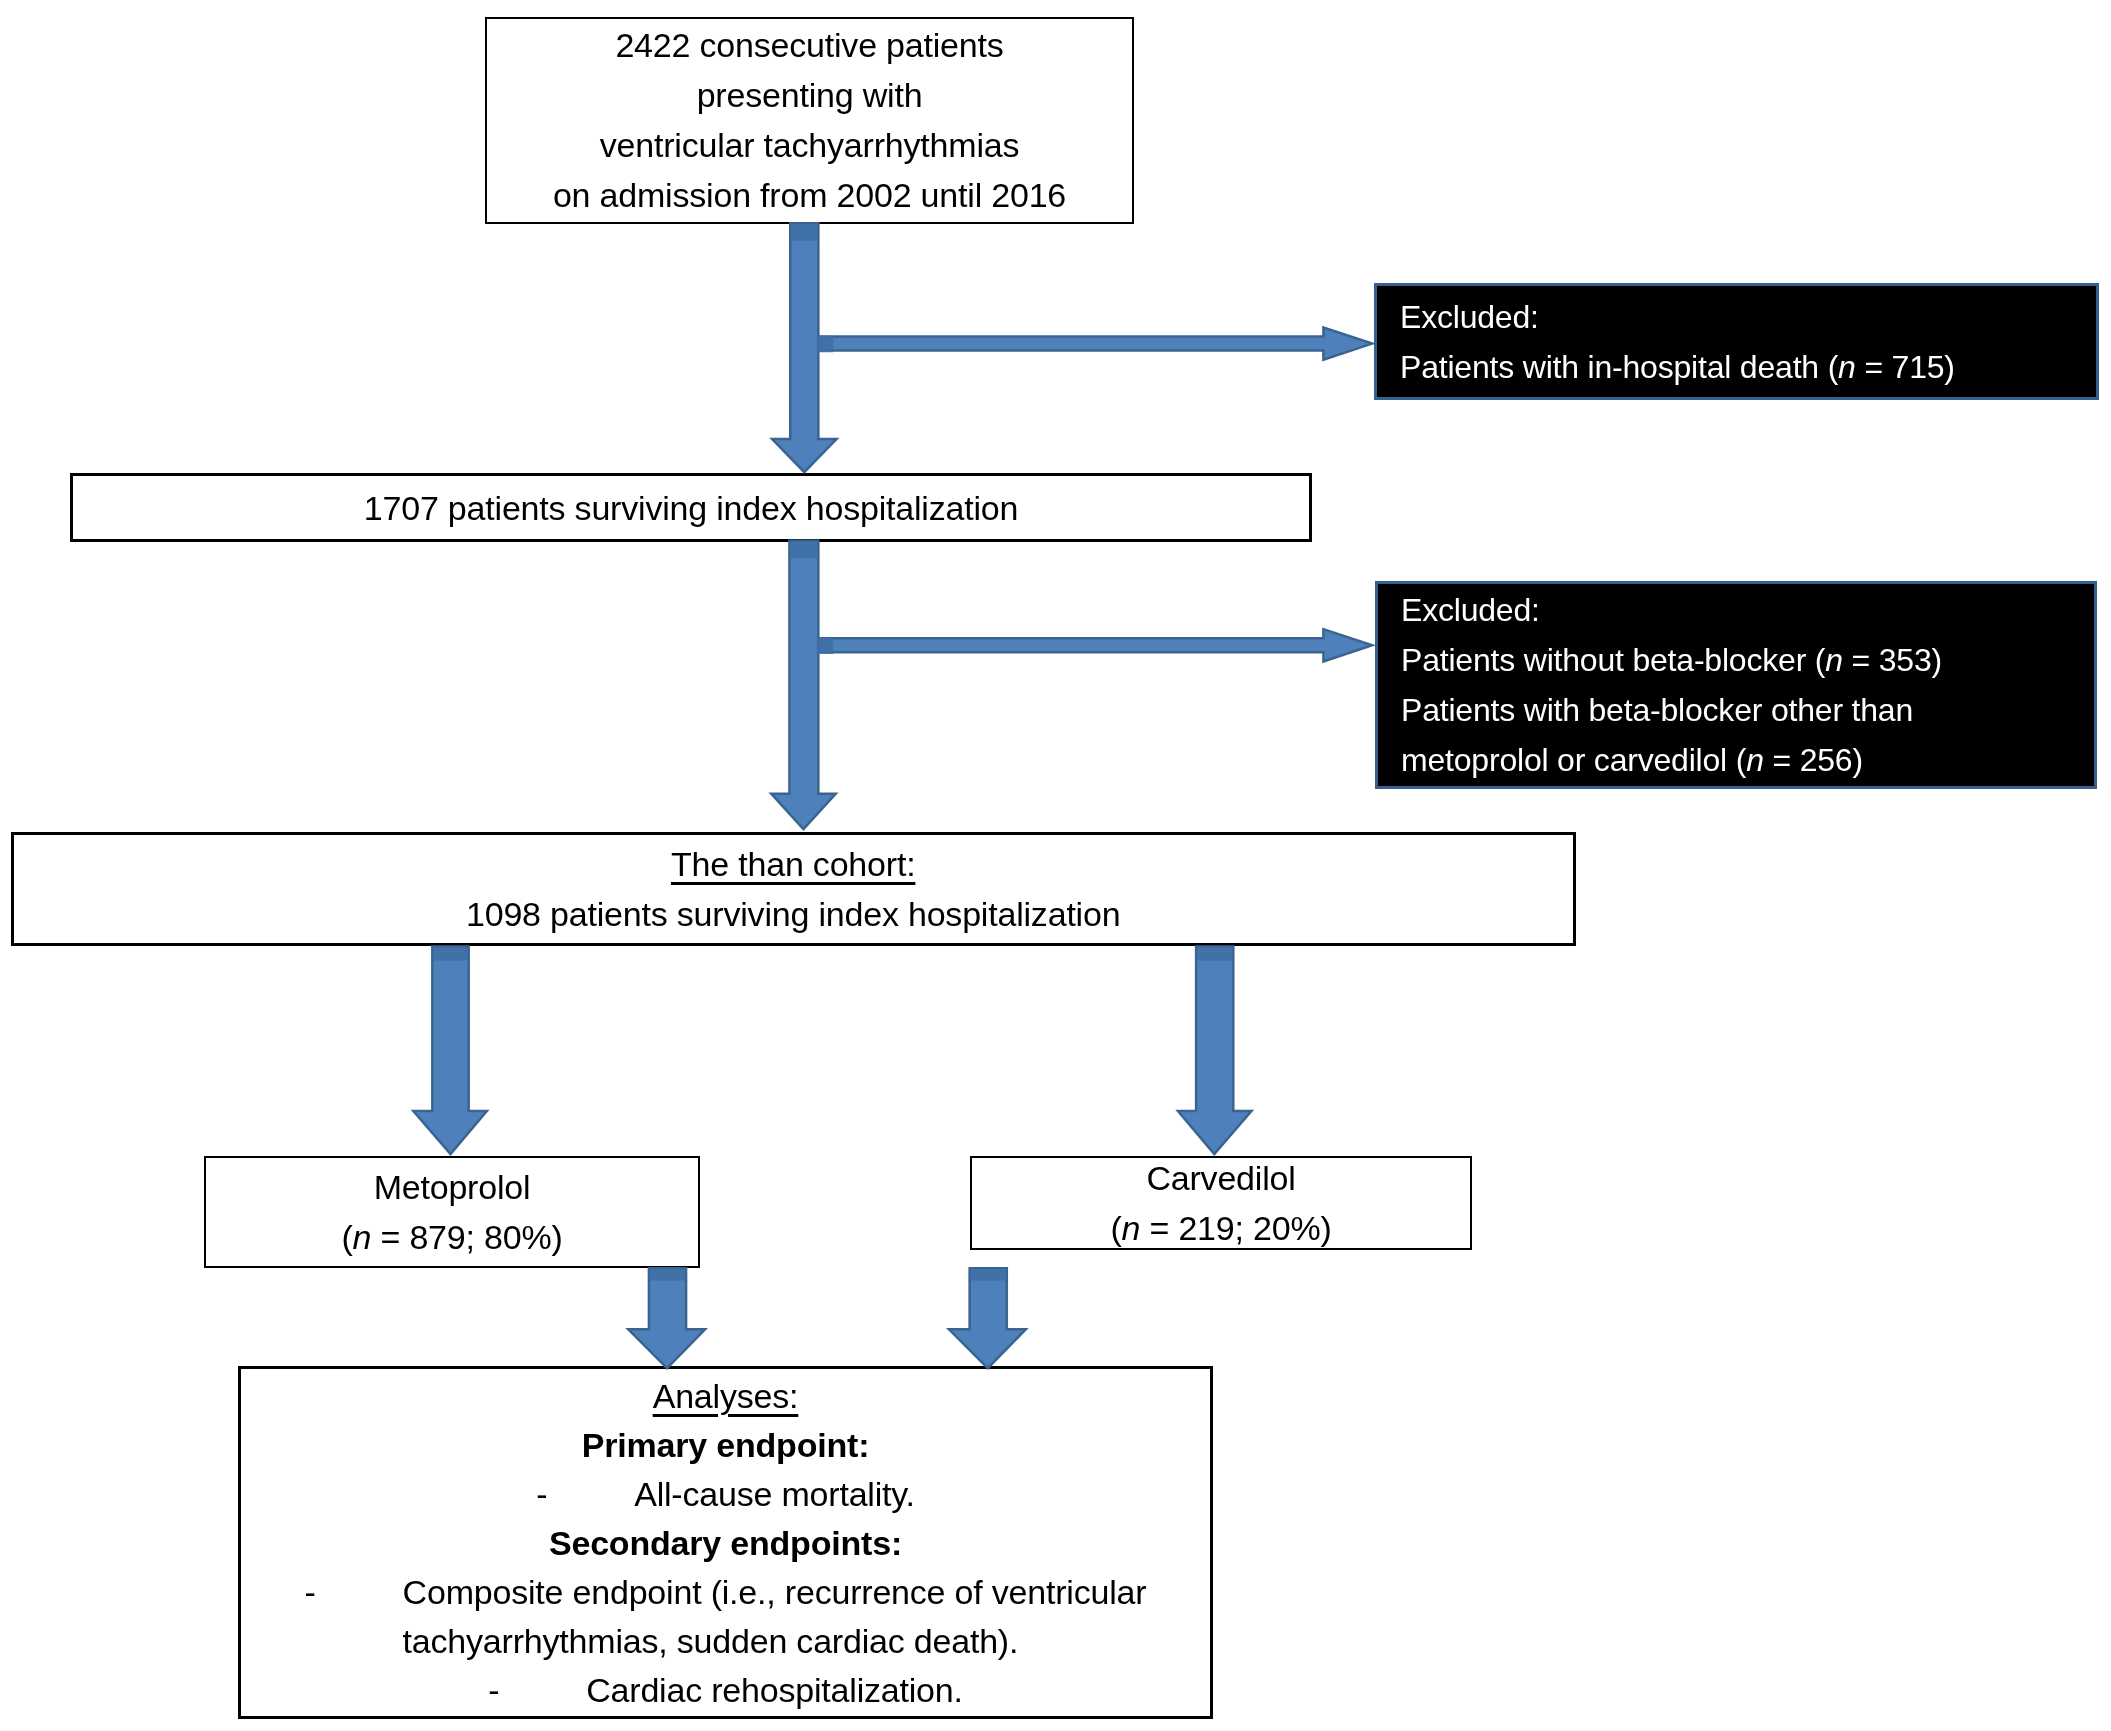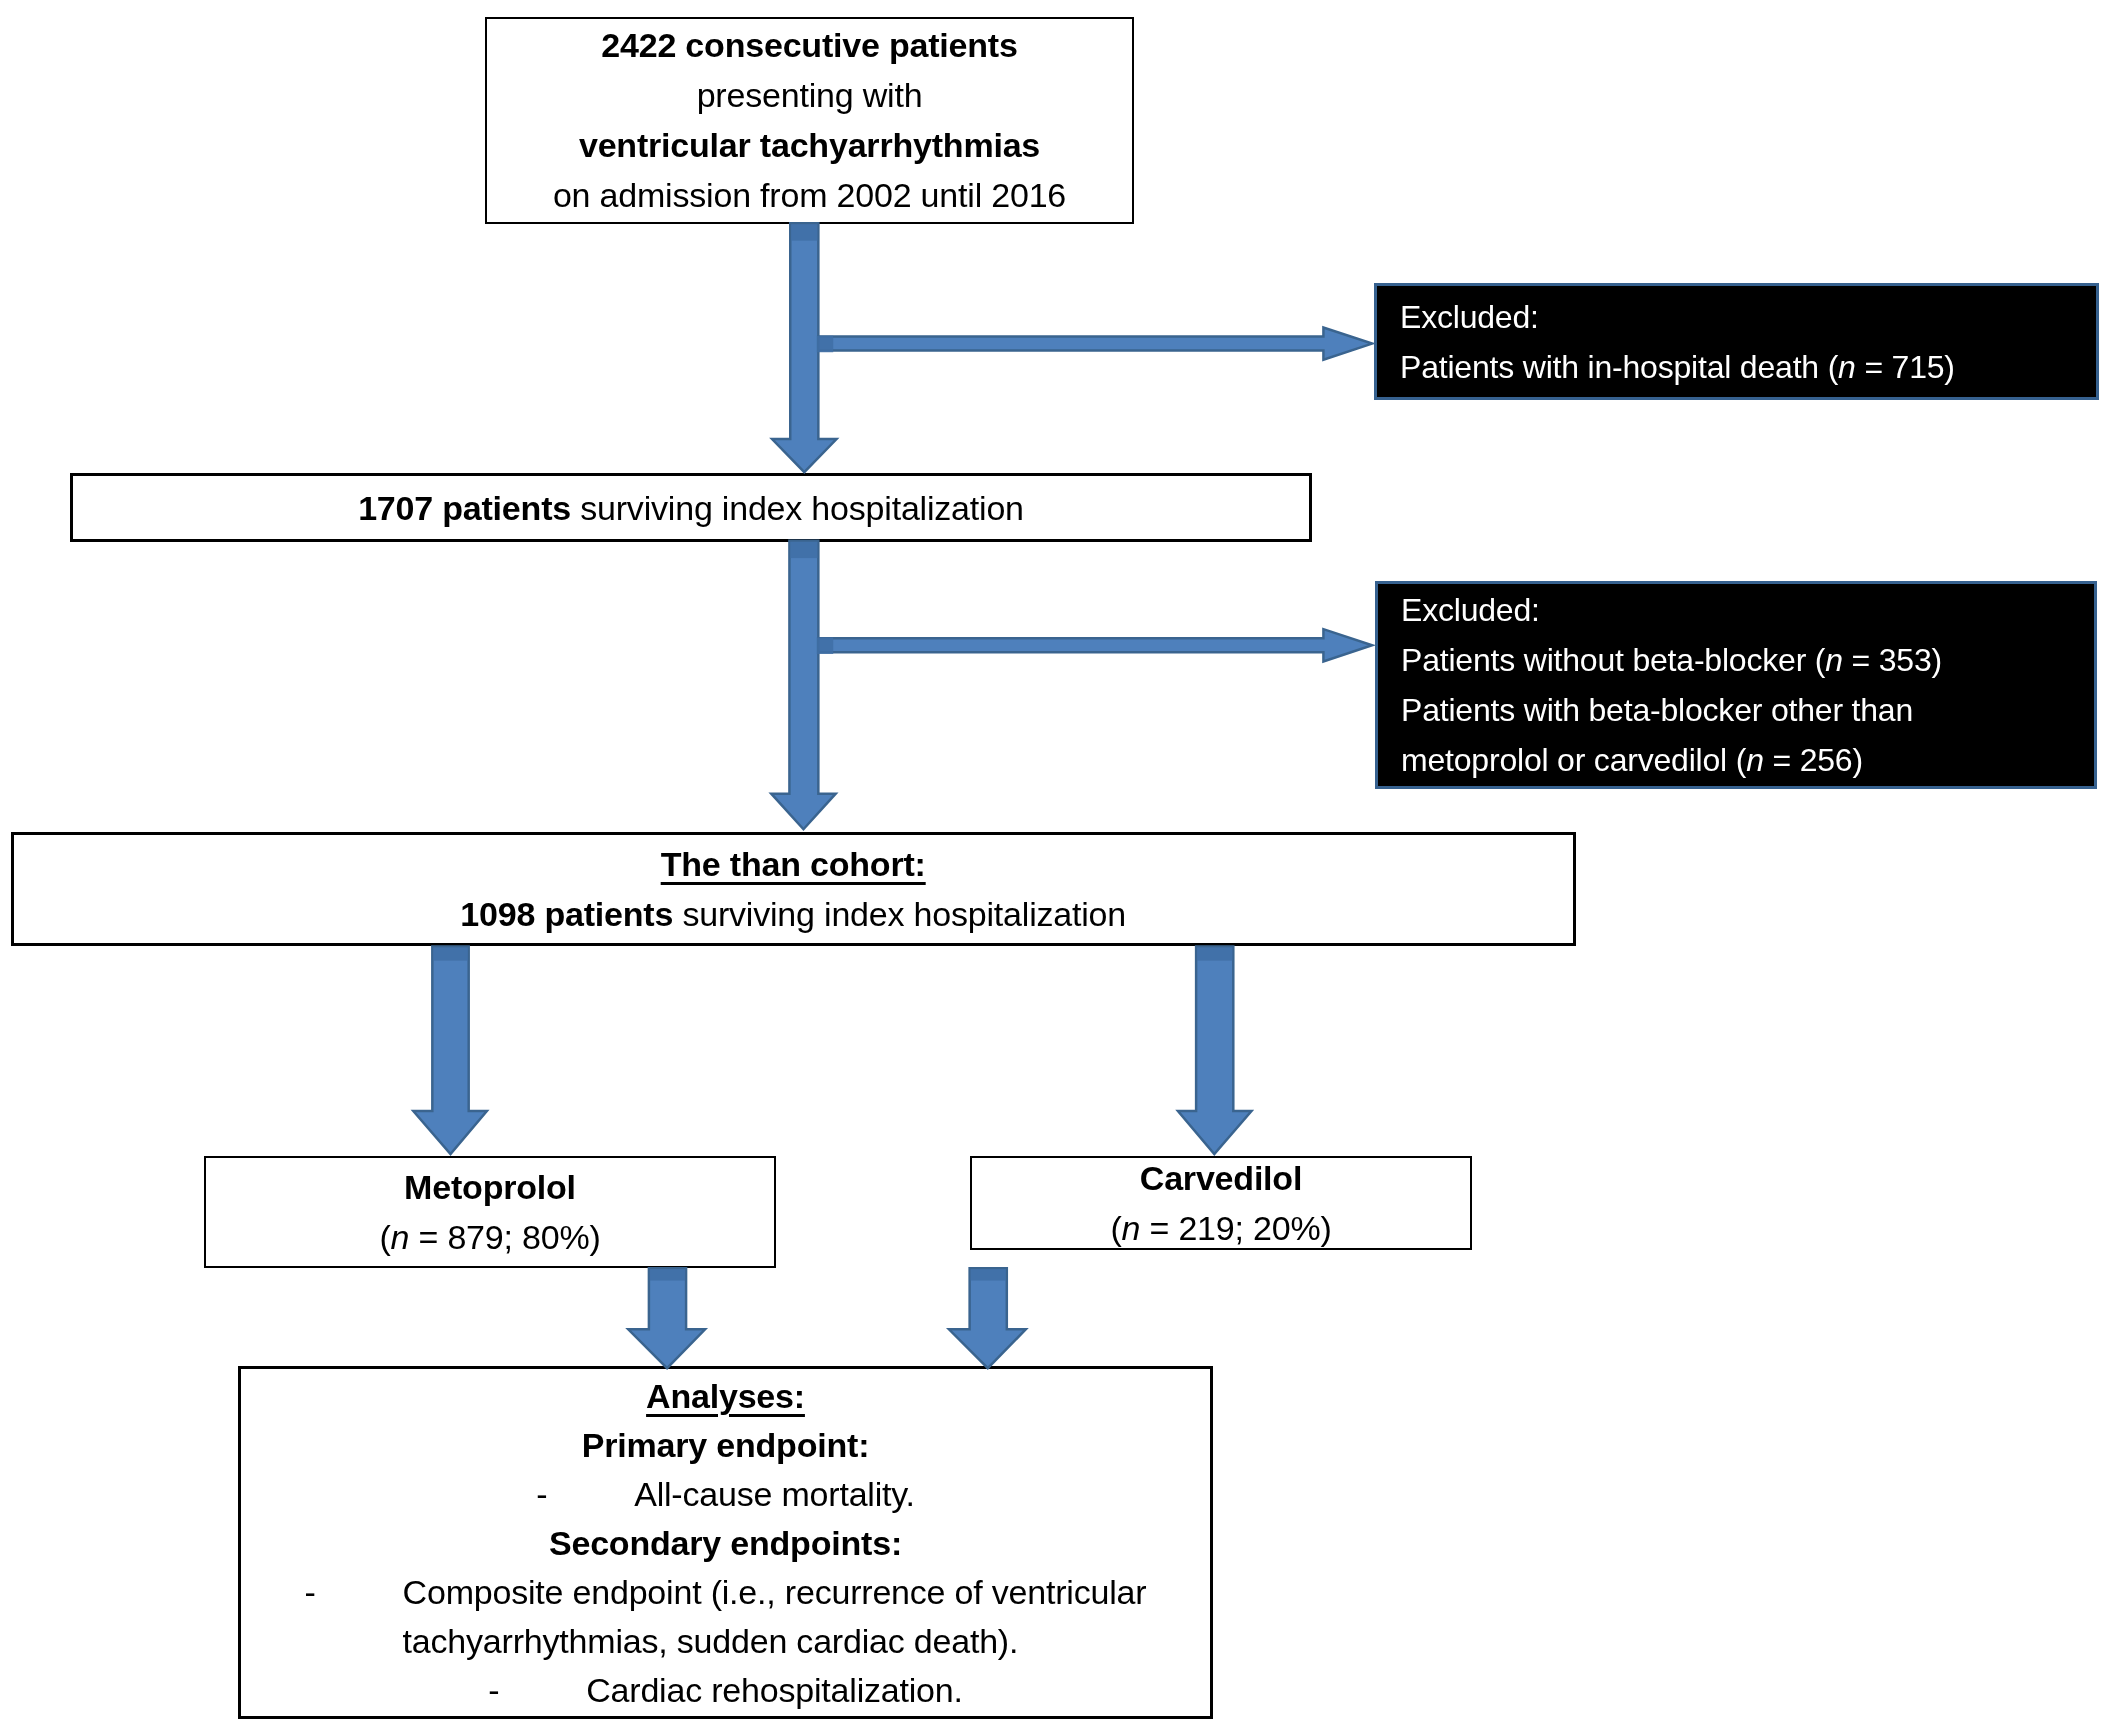--- a/index.html
+++ b/index.html
@@ -6,34 +6,34 @@
   .stage{
     position:relative;width:2112px;height:1732px;background:#ffffff;
     font-family:"Liberation Sans",sans-serif;color:#000;overflow:hidden;
   }
   .box{
     position:absolute;box-sizing:border-box;background:#fff;border:2.5px solid #000;
     display:flex;flex-direction:column;justify-content:center;align-items:center;
     text-align:center;font-size:34px;line-height:50px;letter-spacing:-0.2px;
   }
   .box .ln{white-space:nowrap;}
-  .b{font-weight:bold;}
+  .b{font-weight:normal;}
   .u{text-decoration:underline;text-decoration-thickness:2.5px;text-underline-offset:5.8px;}
   .wide{border-width:3.3px;}
   .blue{
     background:#000000;border:3.3px solid #36618f;color:#ffffff;
     align-items:flex-start;text-align:left;font-size:32px;line-height:50px;
     padding-left:23px;
   }
   #top-box{left:485px;top:16.5px;width:649px;height:207px;}
   #excluded-box-1{left:1374px;top:283px;width:725px;height:117px;}
   #survivors-box{left:70px;top:473px;width:1242px;height:69px;border-width:3.3px;}
   #excluded-box-2{left:1375px;top:581px;width:722px;height:208px;}
   #cohort-box{left:10.7px;top:832px;width:1565px;height:114px;border-width:3.3px;}
-  #metoprolol-box{left:204px;top:1156px;width:572px;height:112px;align-items:center;}
+  #metoprolol-box{left:204px;top:1156px;width:496px;height:112px;align-items:center;}
   #carvedilol-box{left:970px;top:1156px;width:502px;height:94px;}
   #analyses-box{
     left:238px;top:1366px;width:975px;height:353px;border-width:3.3px;
     justify-content:flex-start;align-items:center;padding:3.3px 16.5px;line-height:49px;
   }
   #analyses-box .heading{text-align:center;}
   .left-label{text-align:left;font-weight:bold;white-space:nowrap;}
   .bullet{display:flex;text-align:left;}
   .bullet .dash{width:50px;flex:none;}
   .bullet .bt{flex:1;margin-left:48px;}

